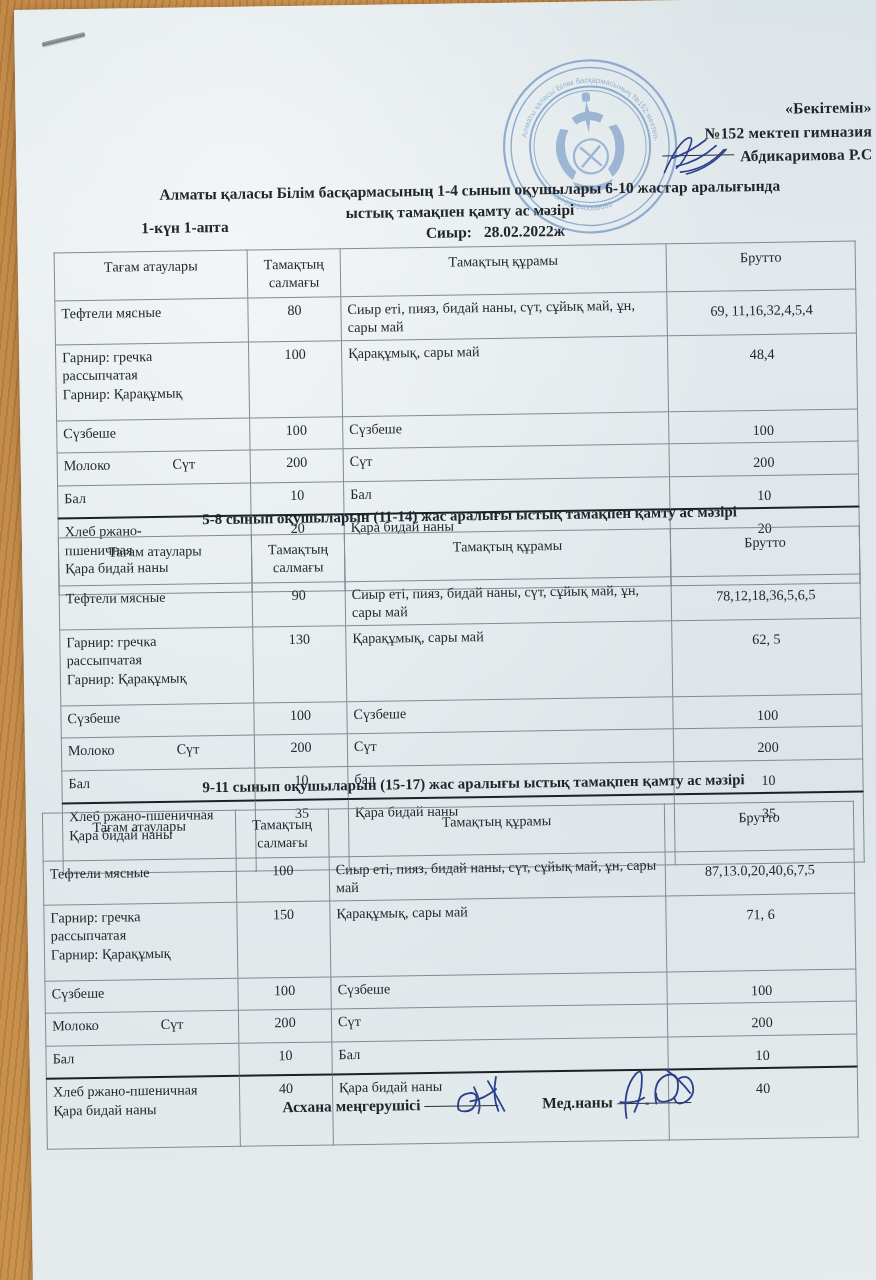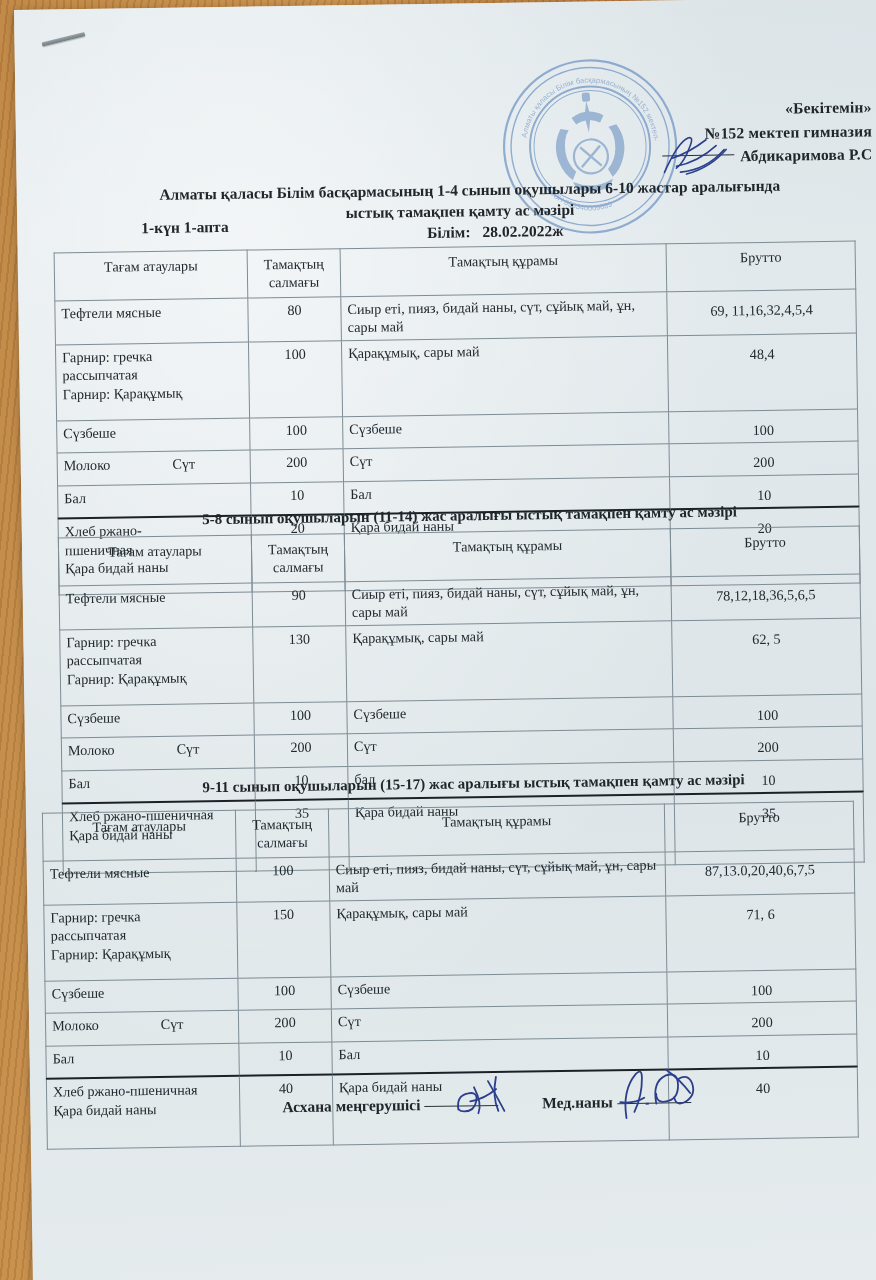--- a/index.html
+++ b/index.html
@@ -188,21 +188,21 @@
     </div>
 
     <div class="title-block">
       <div class="l1">Алматы қаласы Білім басқармасының 1-4 сынып оқушылары 6-10 жастар аралығында</div>
       <div class="l2">ыстық тамақпен қамту ас мәзірі</div>
     </div>
 
     <div class="week-line">1-күн   1-апта</div>
 
     <div class="date-line">
-      <span>Білім:</span><span class="dval">28.02.2022ж</span>
+      <span>Сиыр:</span><span class="dval">28.02.2022ж</span>
     </div>
 
     <div class="tbl-wrap" style="left:36px;top:243px;width:802px;">
       <table>
         <thead>
           <tr>
             <th class="c-name">Тағам атаулары</th>
             <th class="c-weight">
               <span>Тамақтың</span><br>
               <span>салмағы</span>

